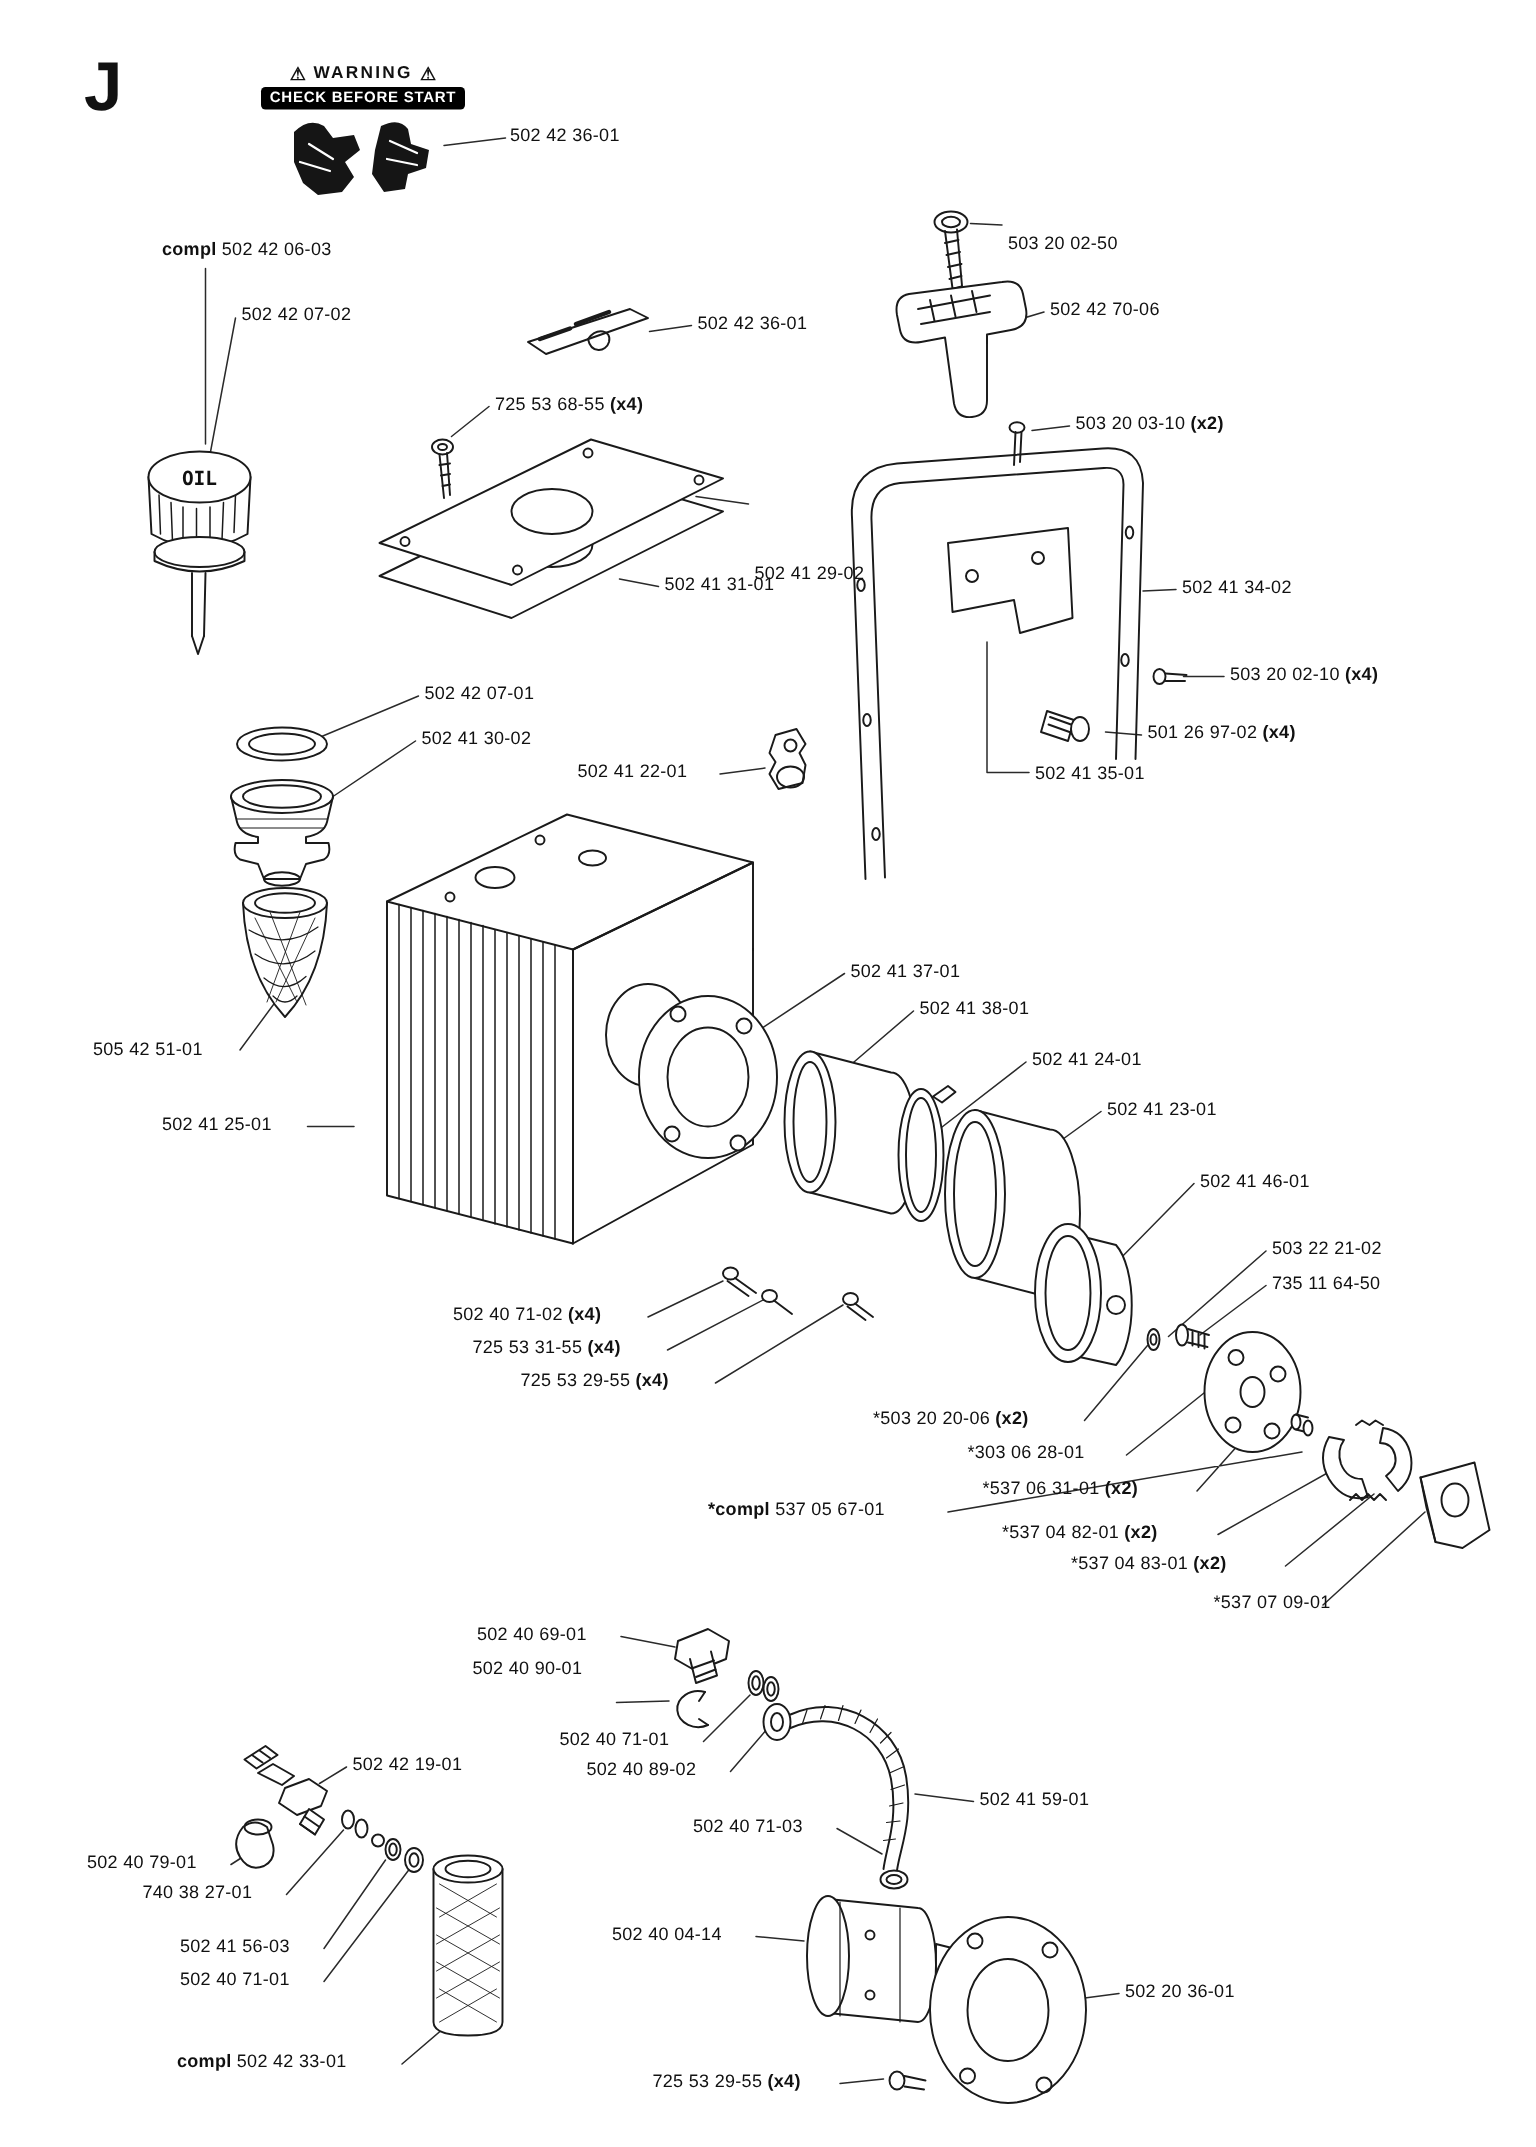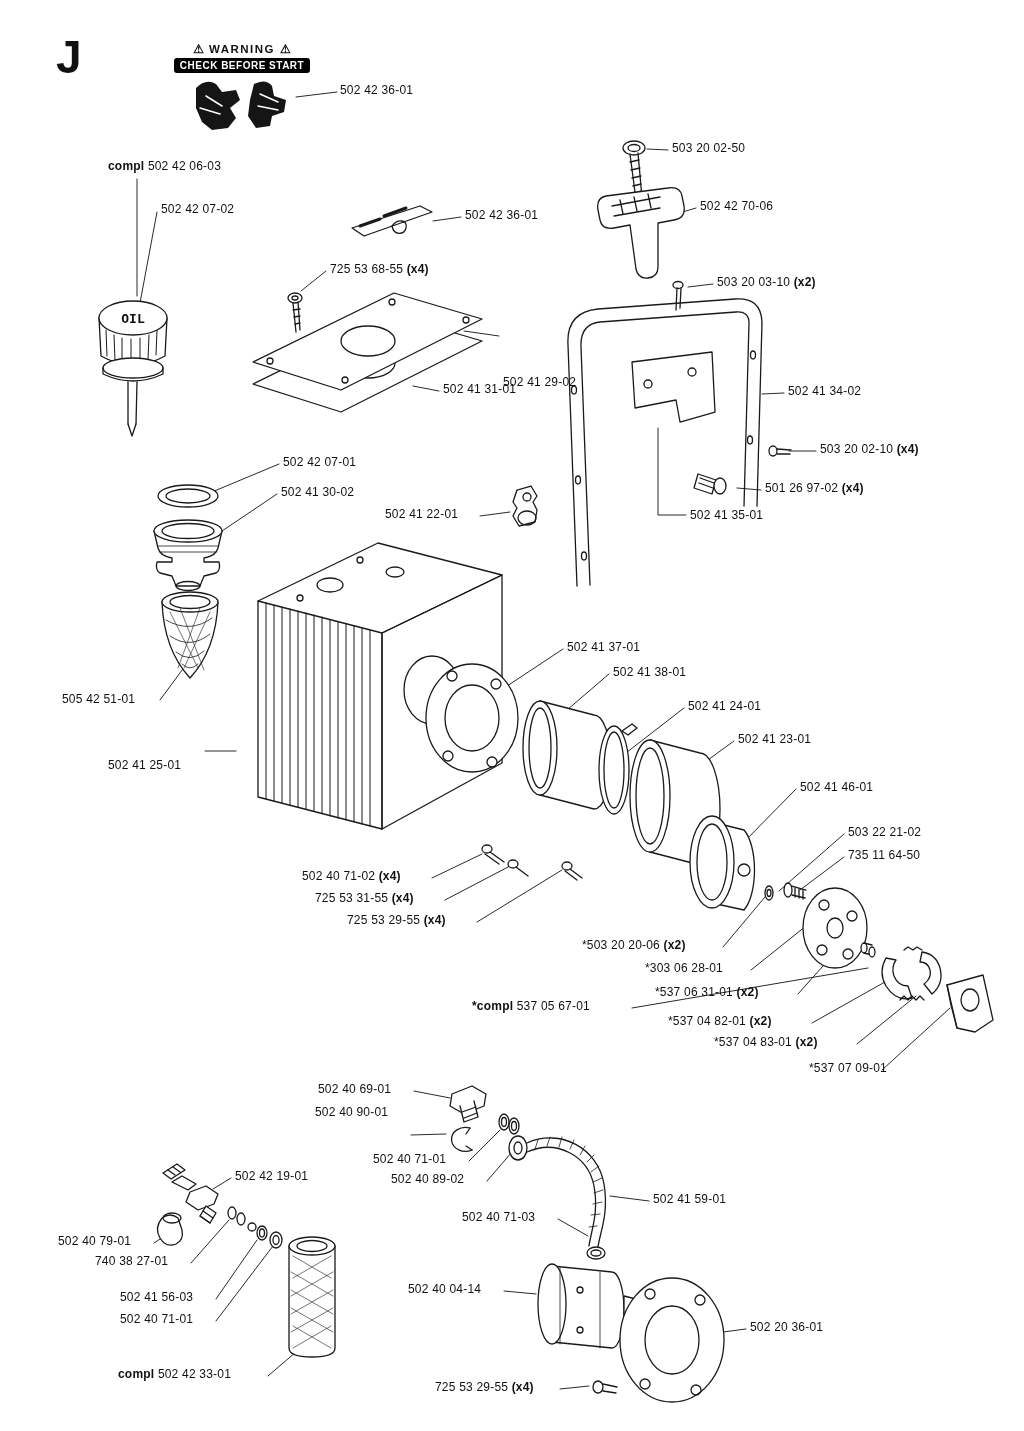--- a/index.html
+++ b/index.html
@@ -359,42 +359,42 @@
     <div class="warning-title">
       <span class="tri">⚠</span>
       <span>WARNING</span>
       <span class="tri">⚠</span>
     </div>
     <div class="warning-banner">CHECK BEFORE START</div>
   </div>
 
   <div id="labels-layer">
       <div class="part-label" style="left: 340px; top: 84px;">502 42 36-01</div>
-      <div class="part-label" style="left: 672px; top: 142px;">503 20 02-50</div>
+      <div class="part-label" style="left: 672px; top: 156px;">503 20 02-50</div>
       <div class="part-label" style="left: 108px; top: 160px;"><b>compl </b>502 42 06-03</div>
       <div class="part-label" style="left: 161px; top: 203px;">502 42 07-02</div>
       <div class="part-label" style="left: 465px; top: 209px;">502 42 36-01</div>
       <div class="part-label" style="left: 700px; top: 200px;">502 42 70-06</div>
       <div class="part-label" style="left: 330px; top: 263px;">725 53 68-55 <b>(x4)</b></div>
       <div class="part-label" style="left: 717px; top: 276px;">503 20 03-10 <b>(x2)</b></div>
       <div class="part-label" style="left: 503px; top: 328px; margin-top: 48px;">502 41 29-02</div>
       <div class="part-label" style="left: 443px; top: 383px;">502 41 31-01</div>
       <div class="part-label" style="left: 788px; top: 385px;">502 41 34-02</div>
       <div class="part-label" style="left: 820px; top: 443px;">503 20 02-10 <b>(x4)</b></div>
       <div class="part-label" style="left: 283px; top: 456px;">502 42 07-01</div>
       <div class="part-label" style="left: 765px; top: 482px;">501 26 97-02 <b>(x4)</b></div>
       <div class="part-label" style="left: 281px; top: 486px;">502 41 30-02</div>
       <div class="part-label" style="left: 385px; top: 508px;">502 41 22-01</div>
       <div class="part-label" style="left: 690px; top: 509px;">502 41 35-01</div>
       <div class="part-label" style="left: 567px; top: 641px;">502 41 37-01</div>
       <div class="part-label" style="left: 613px; top: 666px;">502 41 38-01</div>
       <div class="part-label" style="left: 688px; top: 700px;">502 41 24-01</div>
       <div class="part-label" style="left: 738px; top: 733px;">502 41 23-01</div>
       <div class="part-label" style="left: 62px; top: 693px;">505 42 51-01</div>
-      <div class="part-label" style="left: 108px; top: 743px; margin-top: 16px;">502 41 25-01</div>
+      <div class="part-label" style="left: 108px; top: 743px;">502 41 25-01</div>
       <div class="part-label" style="left: 800px; top: 781px;">502 41 46-01</div>
       <div class="part-label" style="left: 848px; top: 826px;">503 22 21-02</div>
       <div class="part-label" style="left: 848px; top: 849px;">735 11 64-50</div>
       <div class="part-label" style="left: 302px; top: 870px;">502 40 71-02 <b>(x4)</b></div>
       <div class="part-label" style="left: 315px; top: 892px;">725 53 31-55 <b>(x4)</b></div>
       <div class="part-label" style="left: 347px; top: 914px;">725 53 29-55 <b>(x4)</b></div>
       <div class="part-label" style="left: 582px; top: 939px;">*503 20 20-06 <b>(x2)</b></div>
       <div class="part-label" style="left: 645px; top: 962px;">*303 06 28-01</div>
       <div class="part-label" style="left: 655px; top: 986px;">*537 06 31-01 <b>(x2)</b></div>
       <div class="part-label" style="left: 472px; top: 1000px;"><b>*compl </b>537 05 67-01</div>

